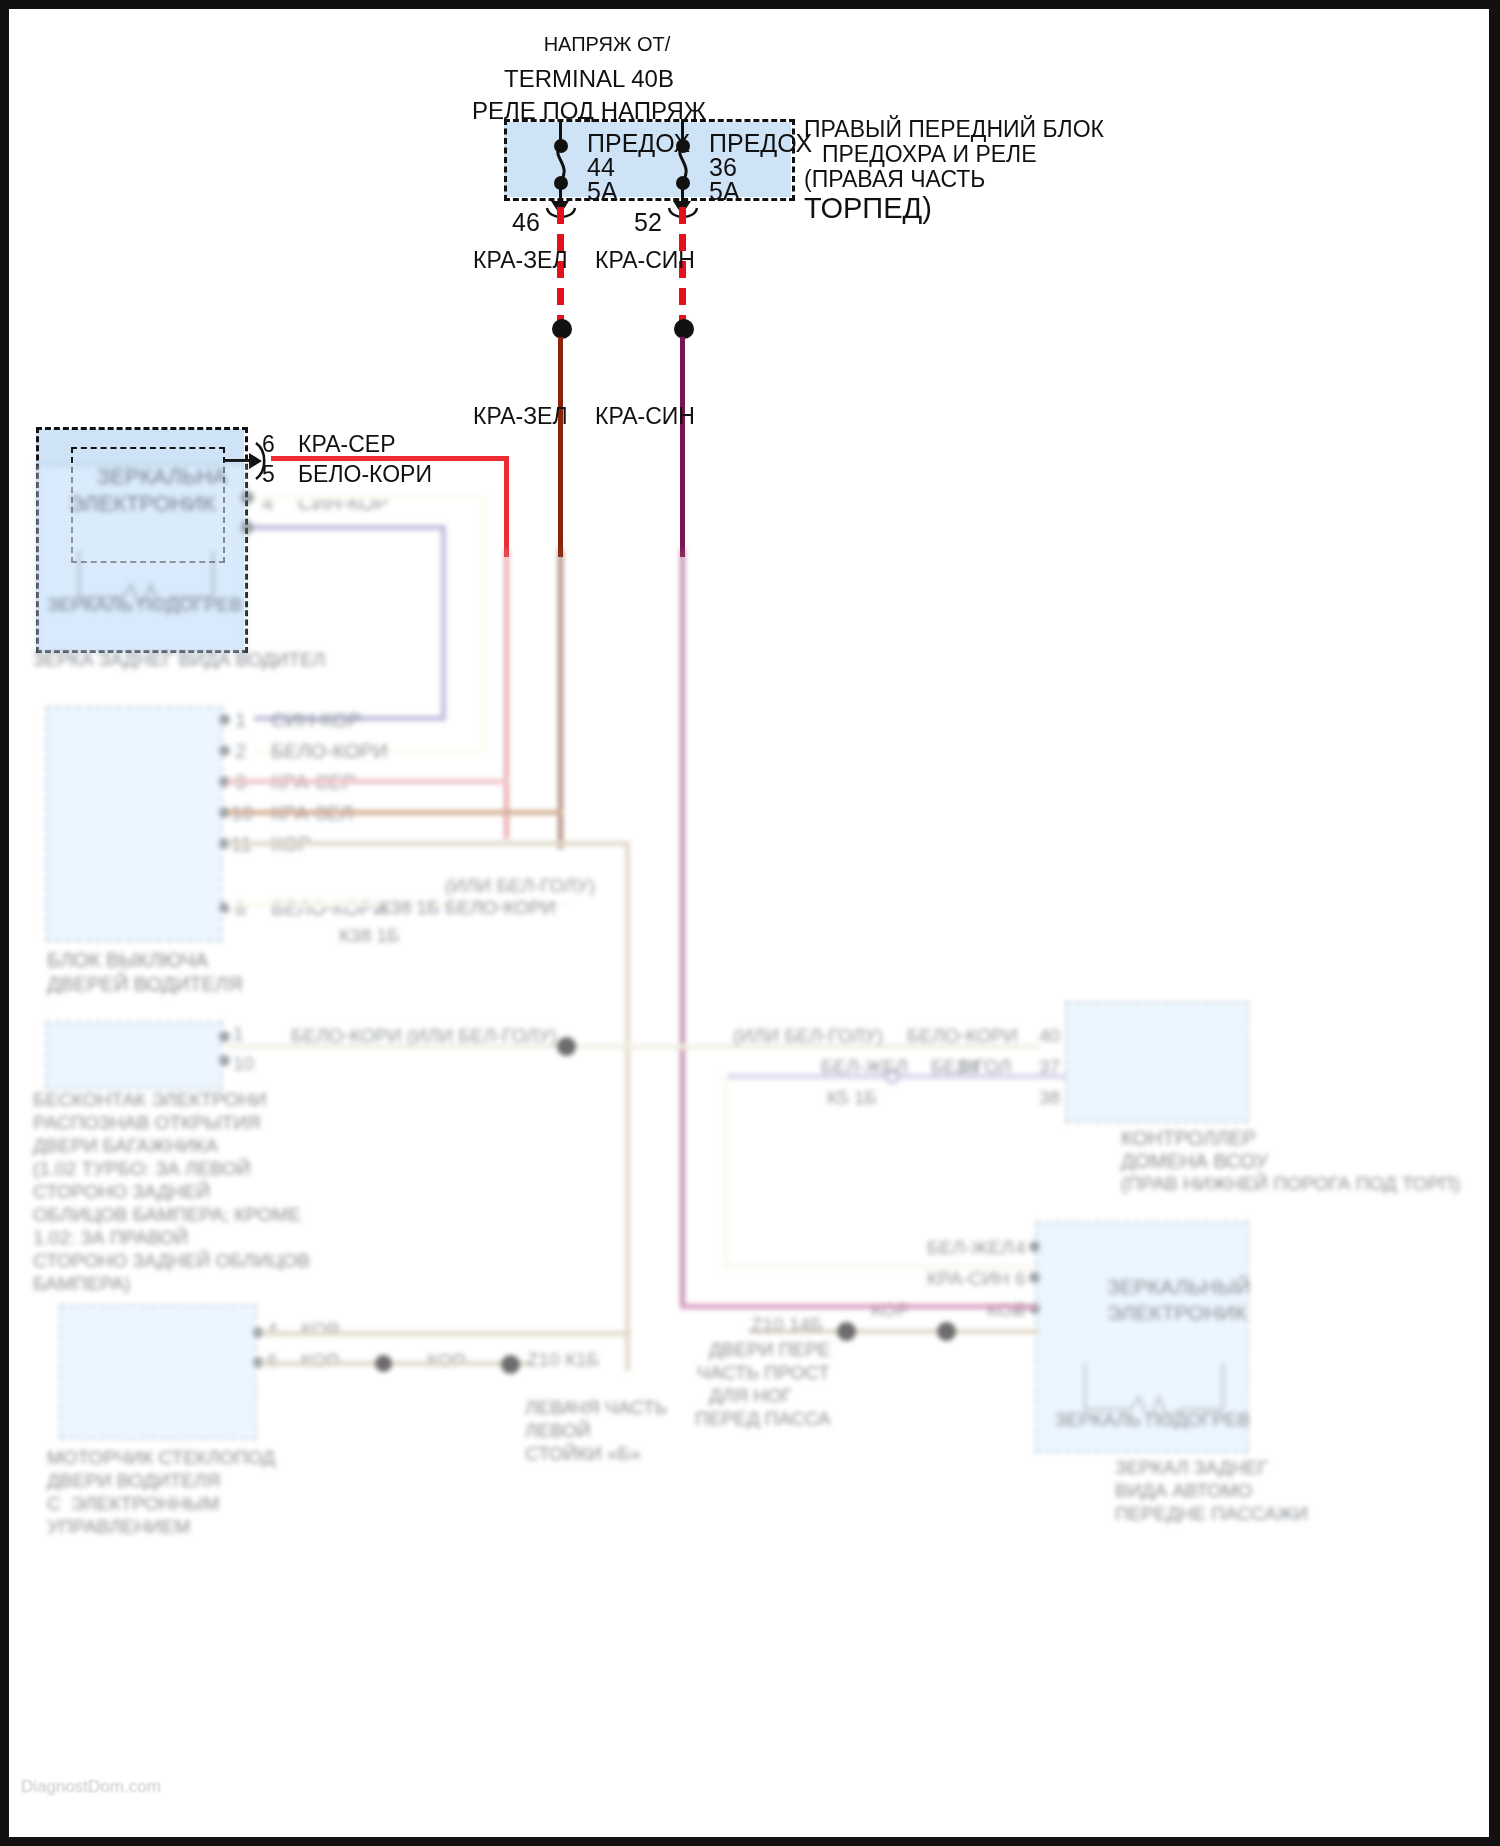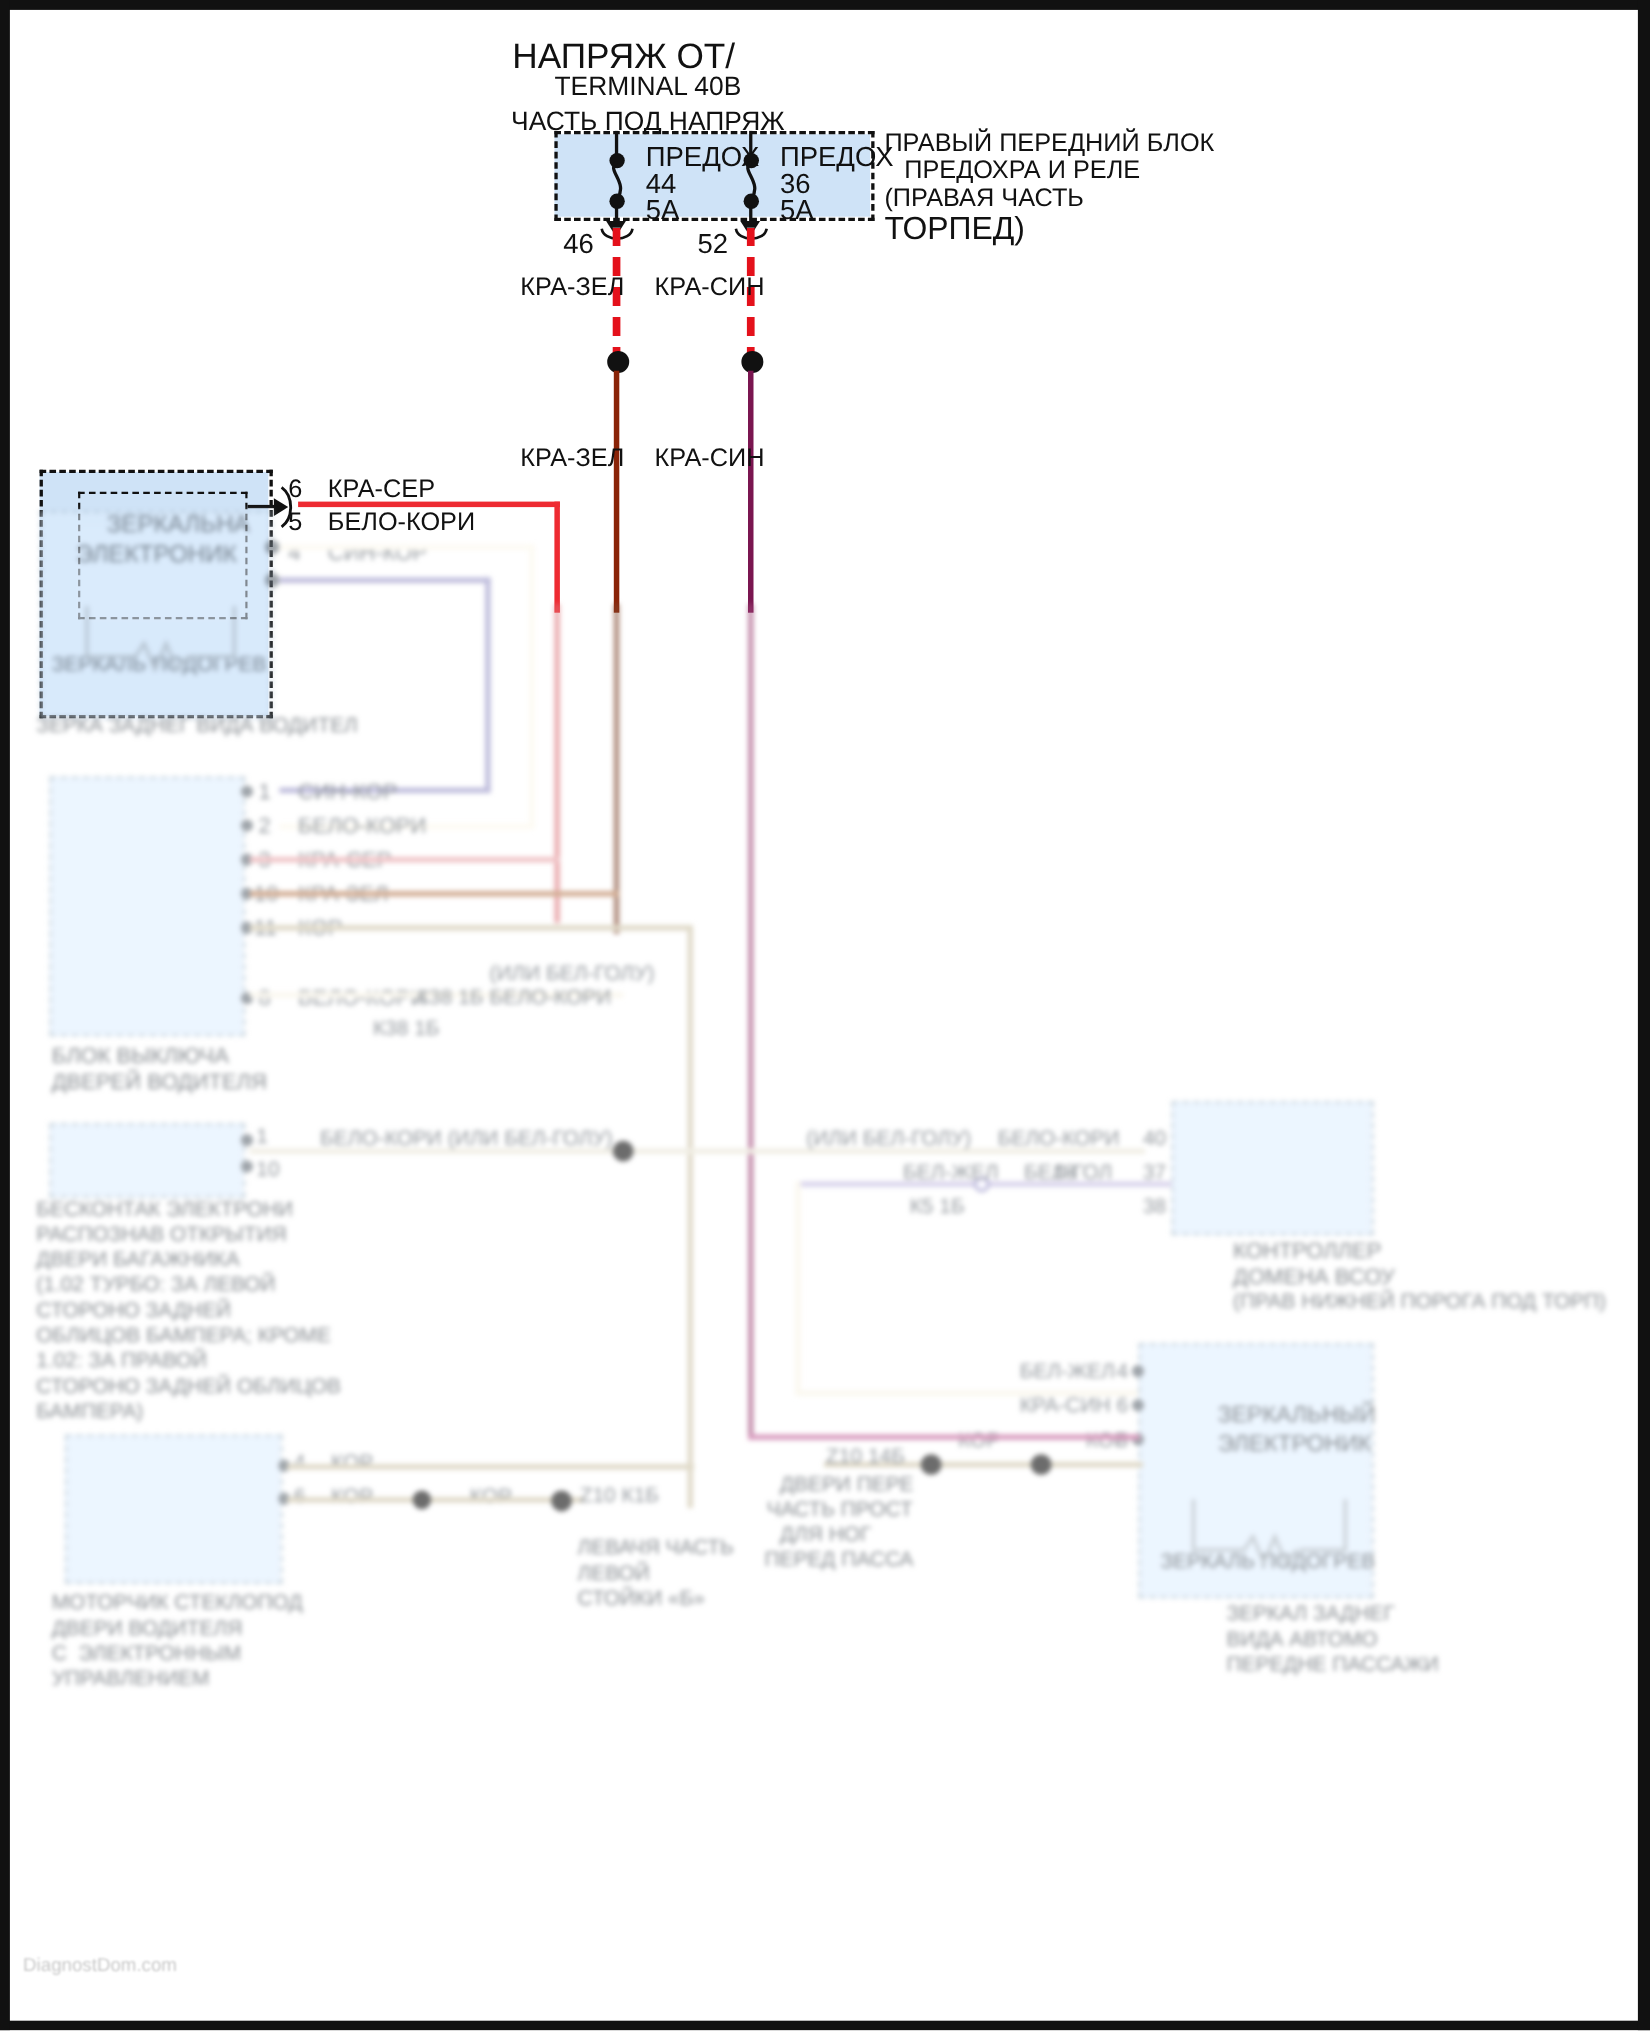--- a/index.html
+++ b/index.html
@@ -49,23 +49,23 @@
 
 <div id="page">
 
   <div id="frame-top"></div>
   <div id="frame-bottom"></div>
   <div id="frame-left"></div>
   <div id="frame-right"></div>
 
   <div class="canvas">
 
-    <div class="txt c" style="left:408px;top:24px;width:300px;font-size:32px;font-weight:400;">НАПРЯЖ ОТ/</div>
+    <div class="txt c" style="left:448px;top:24px;width:300px;font-size:20px;font-weight:400;">НАПРЯЖ ОТ/</div>
     <div class="txt c" style="left:430px;top:56px;width:300px;font-size:24px;">TERMINAL 40B</div>
-    <div class="txt c" style="left:430px;top:88px;width:300px;font-size:24px;">ЧАСТЬ ПОД НАПРЯЖ</div>
+    <div class="txt c" style="left:430px;top:88px;width:300px;font-size:24px;">РЕЛЕ ПОД НАПРЯЖ</div>
 
     <div class="box-fill" style="left:495px;top:113px;width:287px;height:75px;"></div>
     <div class="dash-box" style="left:495px;top:110px;width:291px;height:82px;"></div>
 
     <div class="txt" style="left:795px;top:107px;font-size:23px;">ПРАВЫЙ ПЕРЕДНИЙ БЛОК</div>
     <div class="txt" style="left:813px;top:132px;font-size:23px;">ПРЕДОХРА И РЕЛЕ</div>
     <div class="txt" style="left:795px;top:157px;font-size:23px;">(ПРАВАЯ ЧАСТЬ</div>
     <div class="txt" style="left:795px;top:182px;font-size:29px;">ТОРПЕД)</div>
 
     <div class="wire" style="left:550px;top:110px;width:3px;height:26px;background:#111;"></div>

